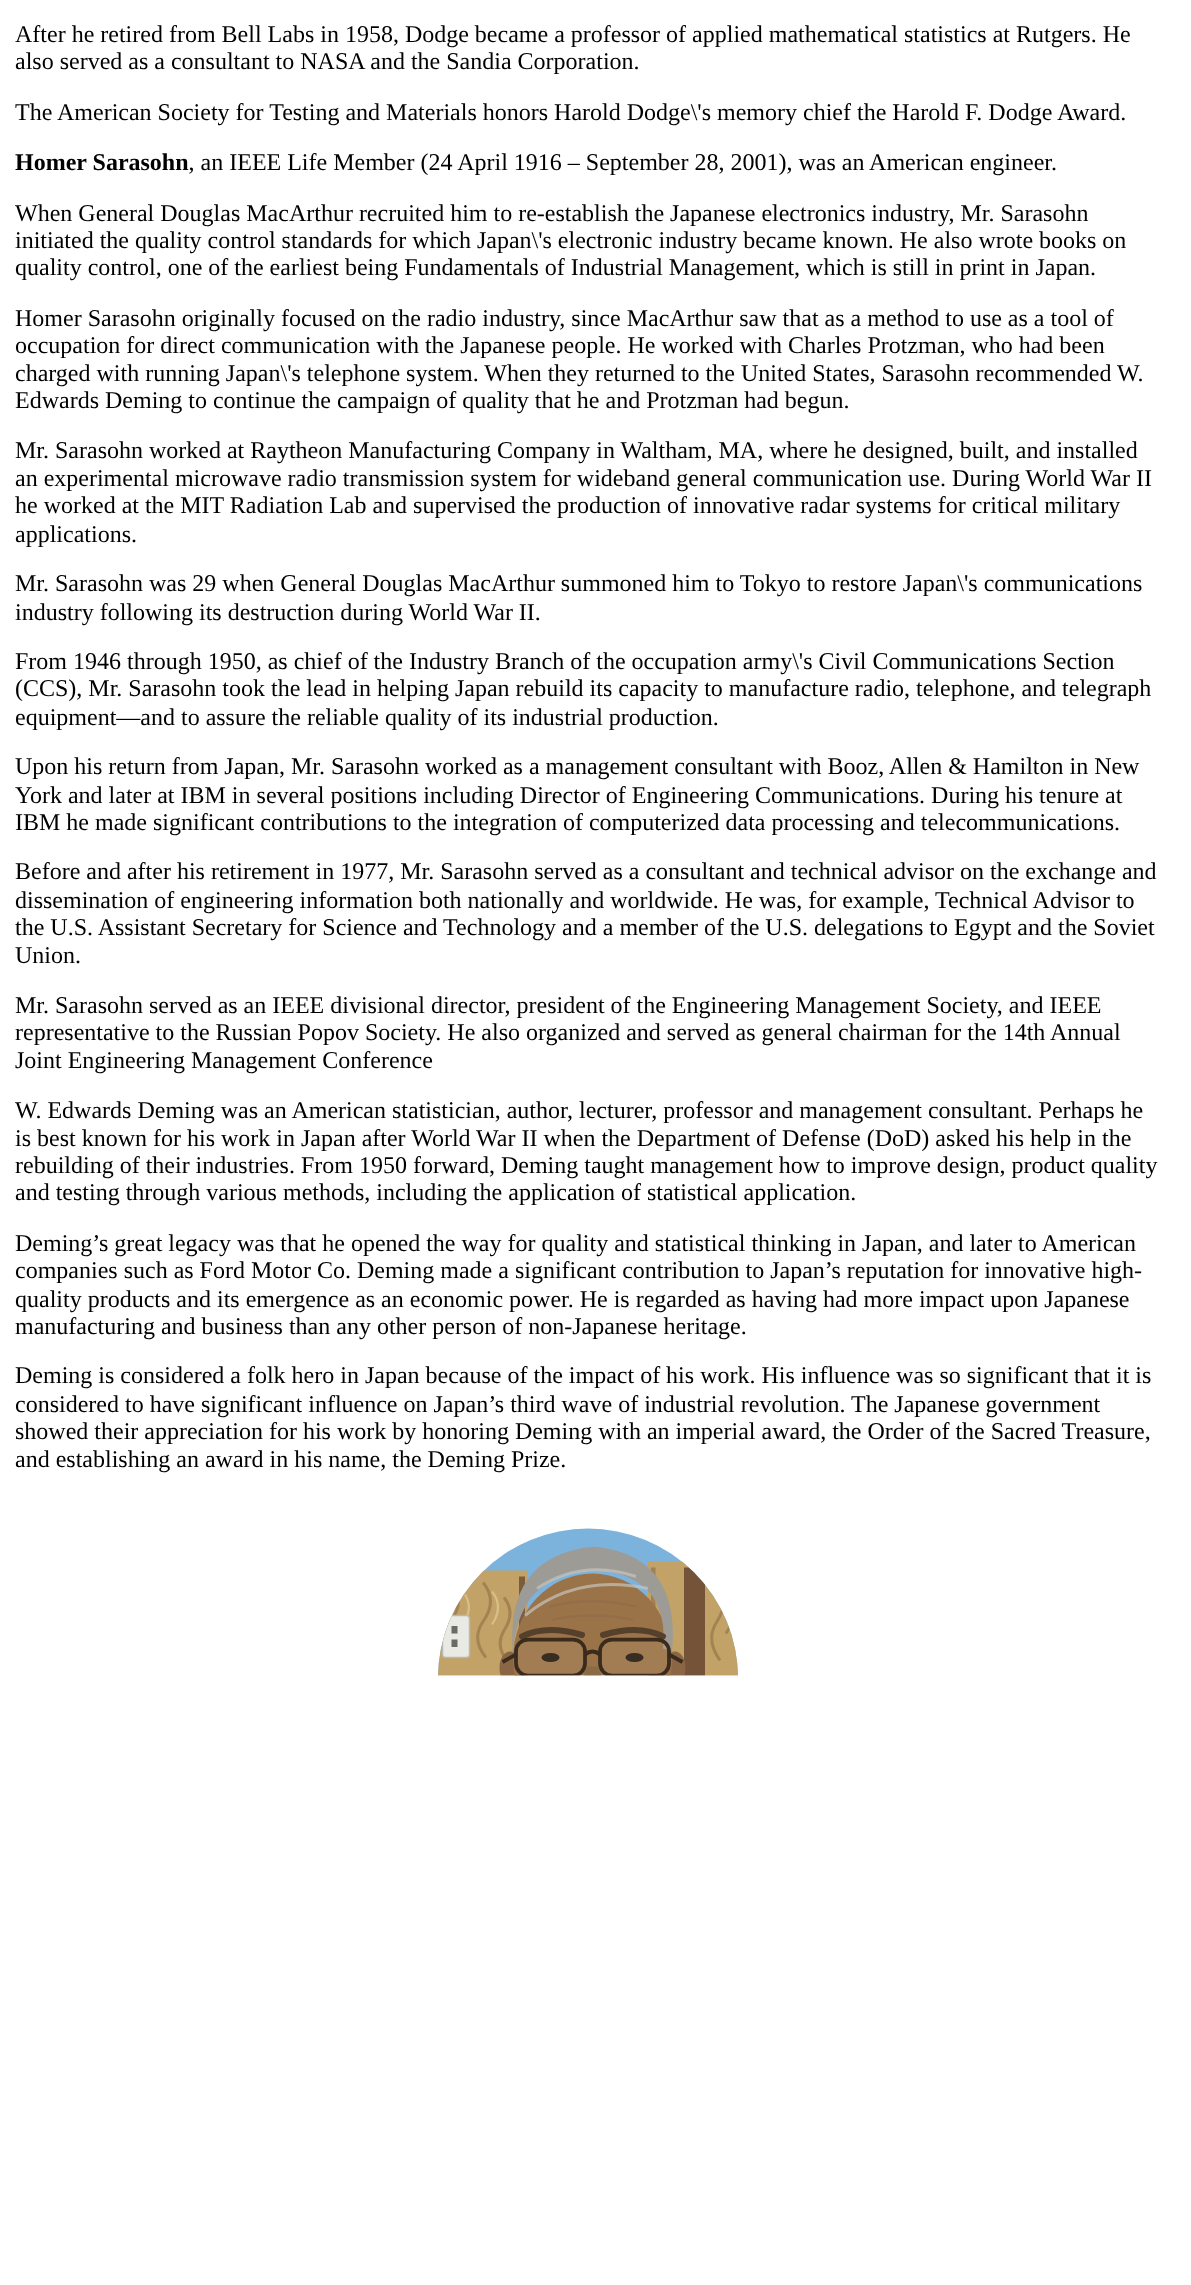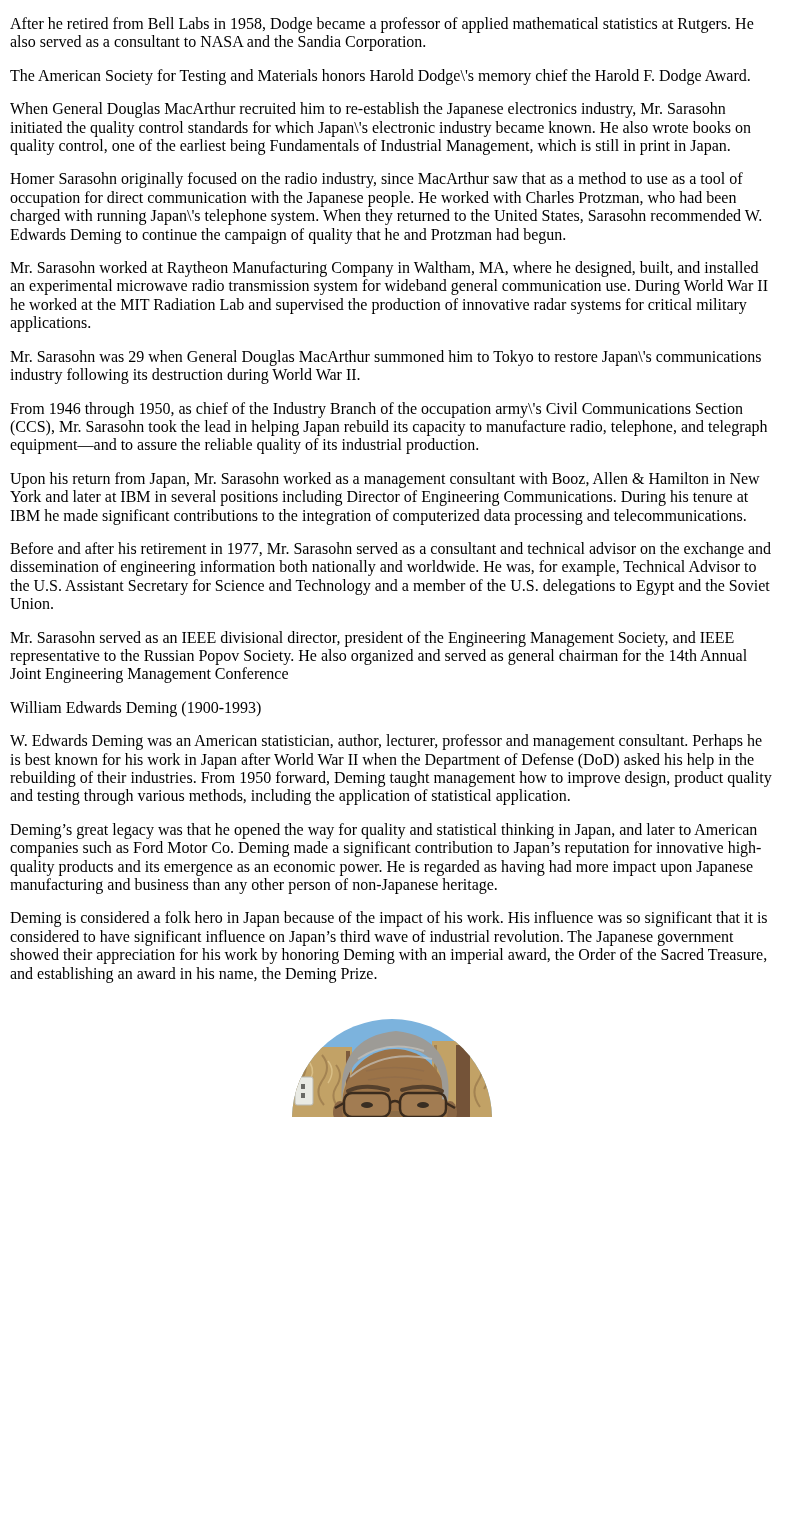--- a/index.html
+++ b/index.html
@@ -24,29 +24,29 @@
   }
 </style>
 </head>
 <body>
 
 <div class="page">
 
   <div class="article">
     <p>After he retired from Bell Labs in 1958, Dodge became a professor of applied mathematical statistics at Rutgers. He also served as a consultant to NASA and the Sandia Corporation.</p>
     <p>The American Society for Testing and Materials honors Harold Dodge\'s memory chief the Harold F. Dodge Award.</p>
+    <p><b>Homer Sarasohn</b><span>, an IEEE Life Member (24 April 1916 – September 28, 2001), was an American engineer.</span></p>
     <p>When General Douglas MacArthur recruited him to re-establish the Japanese electronics industry, Mr. Sarasohn initiated the quality control standards for which Japan\'s electronic industry became known. He also wrote books on quality control, one of the earliest being Fundamentals of Industrial Management, which is still in print in Japan.</p>
     <p>Homer Sarasohn originally focused on the radio industry, since MacArthur saw that as a method to use as a tool of occupation for direct communication with the Japanese people. He worked with Charles Protzman, who had been charged with running Japan\'s telephone system. When they returned to the United States, Sarasohn recommended W. Edwards Deming to continue the campaign of quality that he and Protzman had begun.</p>
     <p>Mr. Sarasohn worked at Raytheon Manufacturing Company in Waltham, MA, where he designed, built, and installed an experimental microwave radio transmission system for wideband general communication use. During World War II he worked at the MIT Radiation Lab and supervised the production of innovative radar systems for critical military applications.</p>
     <p>Mr. Sarasohn was 29 when General Douglas MacArthur summoned him to Tokyo to restore Japan\'s communications industry following its destruction during World War II.</p>
     <p>From 1946 through 1950, as chief of the Industry Branch of the occupation army\'s Civil Communications Section (CCS), Mr. Sarasohn took the lead in helping Japan rebuild its capacity to manufacture radio, telephone, and telegraph equipment—and to assure the reliable quality of its industrial production.</p>
     <p>Upon his return from Japan, Mr. Sarasohn worked as a management consultant with Booz, Allen &amp; Hamilton in New York and later at IBM in several positions including Director of Engineering Communications. During his tenure at IBM he made significant contributions to the integration of computerized data processing and telecommunications.</p>
     <p>Before and after his retirement in 1977, Mr. Sarasohn served as a consultant and technical advisor on the exchange and dissemination of engineering information both nationally and worldwide. He was, for example, Technical Advisor to the U.S. Assistant Secretary for Science and Technology and a member of the U.S. delegations to Egypt and the Soviet Union.</p>
     <p>Mr. Sarasohn served as an IEEE divisional director, president of the Engineering Management Society, and IEEE representative to the Russian Popov Society. He also organized and served as general chairman for the 14th Annual Joint Engineering Management Conference</p>
-    <p>William Edwards Deming (1900-1993)</p>
     <p>W. Edwards Deming was an American statistician, author, lecturer, professor and management consultant. Perhaps he is best known for his work in Japan after World War II when the Department of Defense (DoD) asked his help in the rebuilding of their industries. From 1950 forward, Deming taught management how to improve design, product quality and testing through various methods, including the application of statistical application.</p>
     <p>Deming’s great legacy was that he opened the way for quality and statistical thinking in Japan, and later to American companies such as Ford Motor Co. Deming made a significant contribution to Japan’s reputation for innovative high-quality products and its emergence as an economic power. He is regarded as having had more impact upon Japanese manufacturing and business than any other person of non-Japanese heritage.</p>
     <p>Deming is considered a folk hero in Japan because of the impact of his work. His influence was so significant that it is considered to have significant influence on Japan’s third wave of industrial revolution. The Japanese government showed their appreciation for his work by honoring Deming with an imperial award, the Order of the Sacred Treasure, and establishing an award in his name, the Deming Prize.</p>
 
     <div class="photo-wrap">
       <svg width="200" height="200" viewBox="0 0 200 200">
         <defs>
           <clipPath id="pc">
               <circle cx="100" cy="100" r="100"></circle>
             </clipPath>

